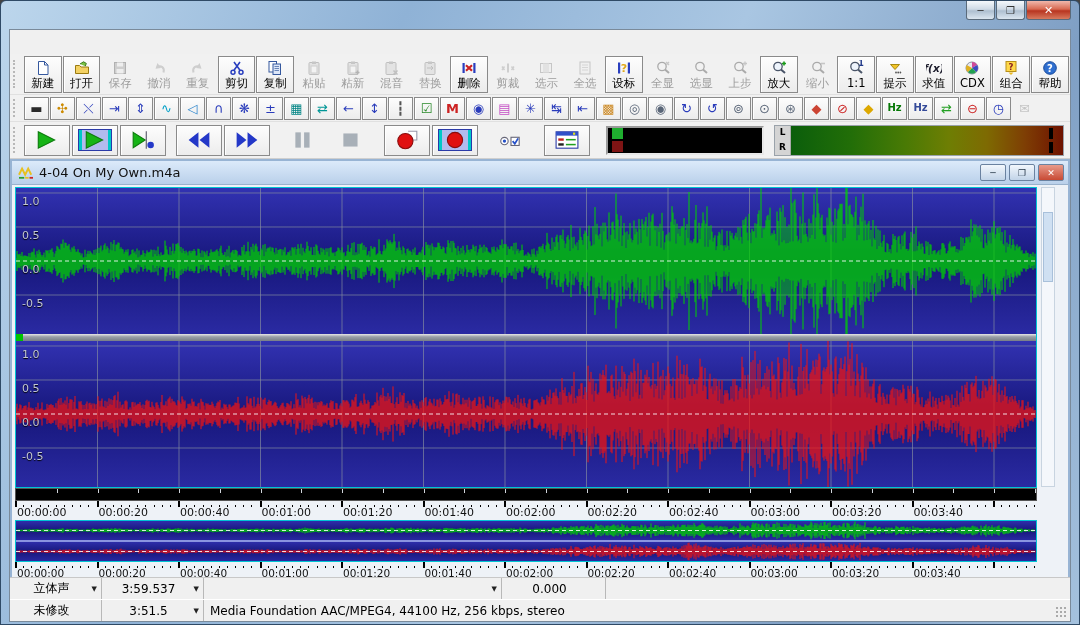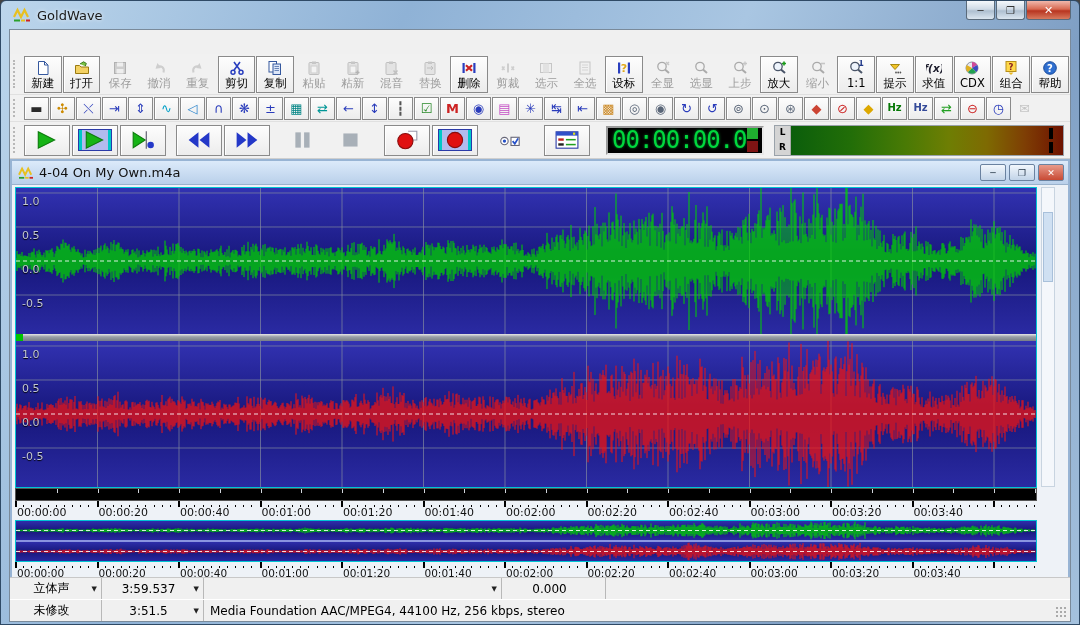--- a/index.html
+++ b/index.html
@@ -89,29 +89,20 @@
   .cell.left{justify-content:flex-start;}
   .cell .dd{position:absolute;right:4px;top:50%;transform:translateY(-50%);font-size:7px;color:#222;}
   .cell.flex{flex:1;border-right:none;}
   .grip{position:absolute;right:2px;bottom:2px;width:12px;height:12px;
     background:radial-gradient(circle at 30% 30%,#aaa 1px,transparent 1.3px) 0 0/4px 4px;}
 </style>
 </head>
 <body>
 
 <div class="win">
-  <div class="titlebar">
-    <svg class="appicon" viewBox="0 0 18 16">
-      <path d="M1 10L4.5 3l3.5 7L11.5 3l3.5 7" stroke="#e8c020" stroke-width="2.2" fill="none"></path>
-      <rect x="1" y="12.5" width="6" height="2" fill="#2aa02a"></rect>
-        <rect x="8" y="12.5" width="4" height="2" fill="#e8c020"></rect>
-        <rect x="13" y="12.5" width="4" height="2" fill="#cc2222"></rect>
-    </svg>
-    <span class="title">GoldWave</span>
-  </div>
   <div class="wincontrols">
     <div class="wbtn">─</div>
     <div class="wbtn">❐</div>
     <div class="wbtn close">✕</div>
   </div>
 
   <div class="client">
     <div class="tb" id="tb1">
         <div class="b1">
           <span class="ic">
@@ -566,21 +557,20 @@
               <rect x="1" y="1.5" width="20" height="3.5" fill="#3050c8"></rect>
               <rect x="16.5" y="2.2" width="2" height="2" fill="#e0e020"></rect>
               <rect x="3" y="7.5" width="5" height="2.2" fill="#c02020"></rect>
               <rect x="3" y="12" width="5" height="2.2" fill="#222"></rect>
               <rect x="10" y="8" width="9" height="1.4" fill="#20a020"></rect>
               <rect x="10" y="12.5" width="9" height="1.4" fill="#20a020"></rect>
             </svg>
           </div>
         </span>
       <div class="lcd">
-        <span class="t">00:00:00.0</span>
         <span class="sq">
             <i id="sqTop" style="background: rgb(31, 174, 47);"></i>
             <i id="sqBot" style="background: rgb(126, 20, 20);"></i>
           </span>
       </div>
       <div class="meter">
         <div class="lr">
             <b>L</b>
             <b>R</b>
           </div>

